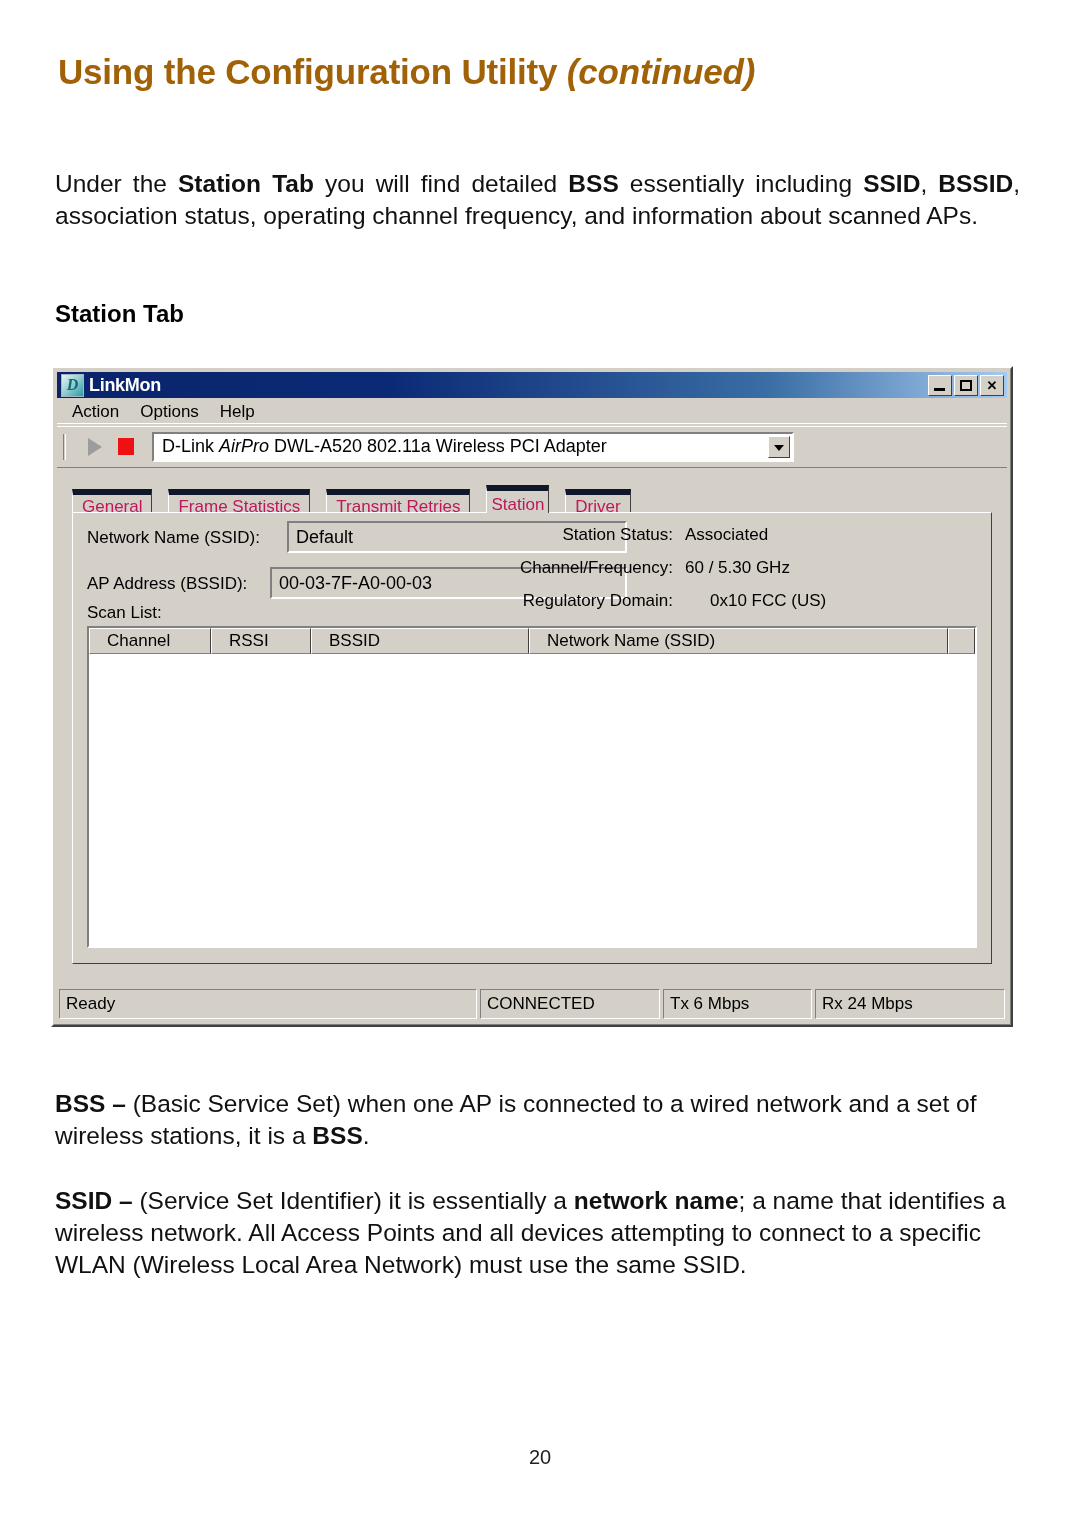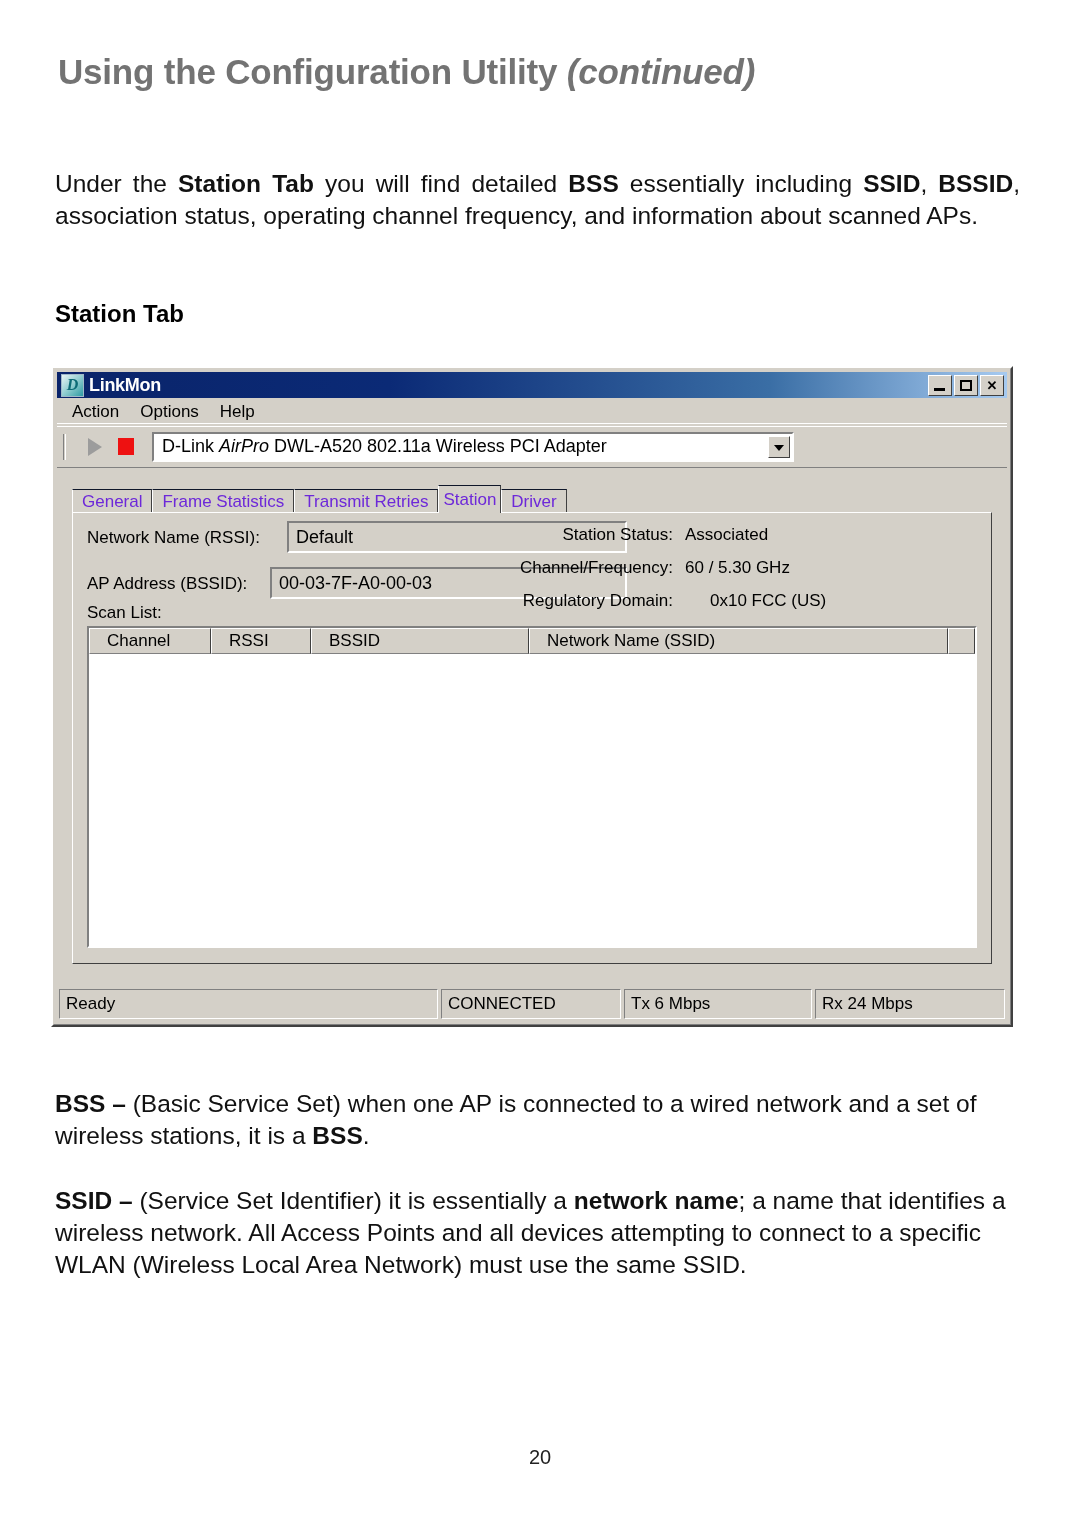--- a/index.html
+++ b/index.html
@@ -17,21 +17,21 @@
     overflow: hidden;
   }
 
   
   .page-heading {
     position: absolute;
     left: 58px;
     top: 52px;
     font-size: 35px;
     font-weight: bold;
-    color: #737373;
+    color: #a16207;
     letter-spacing: -0.2px;
     white-space: nowrap;
   }
   .page-heading .cont {
     font-style: italic;
     font-weight: bold;
   }
 
   
   .para {
@@ -262,27 +262,27 @@
     height: 26px;
     display: flex;
     align-items: flex-end;
   }
   .tab {
     height: 24px;
     padding: 0 9px;
     font-size: 17px;
     line-height: 24px;
     background: #d4d0c8;
-    border-top: 1px solid #0f172a;
+    border-top: 6px solid #0f172a;
     border-left: 1px solid #ffffff;
     border-right: 1px solid #404040;
     box-sizing: border-box;
     white-space: nowrap;
-    color: #6d28d9;
-    margin-right: 0;
+    color: #be185d;
+    margin-right: 16px;
   }
   .tab.active {
     height: 28px;
     line-height: 27px;
     margin-top: -4px;
     background: #d4d0c8;
     border-right: 1px solid #404040;
     position: relative;
     z-index: 3;
     padding: 0 4px;
@@ -445,21 +445,21 @@
     <div class="tab-strip">
       <div class="tab">General</div>
       <div class="tab">Frame Statistics</div>
       <div class="tab">Transmit Retries</div>
       <div class="tab active">Station</div>
       <div class="tab">Driver</div>
     </div>
 
     <div class="tab-panel">
 
-      <div class="fld-label" style="left:14px; top:15px;">Network Name (RSSI):</div>
+      <div class="fld-label" style="left:14px; top:15px;">Network Name (SSID):</div>
       <div class="fld-box" style="left:214px; top:8px; width:340px; height:32px;">Default</div>
 
       <div class="fld-label" style="left:14px; top:61px;">AP Address (BSSID):</div>
       <div class="fld-box" style="left:197px; top:54px; width:357px; height:32px;">00-03-7F-A0-00-03</div>
 
       <div class="info-label" style="left:470px; top:12px; width:130px;">Station Status:</div>
       <div class="info-value" style="left:612px; top:12px;">Associated</div>
 
       <div class="info-label" style="left:420px; top:45px; width:180px;">Channel/Frequency:</div>
       <div class="info-value" style="left:612px; top:45px;">60 / 5.30 GHz</div>
@@ -479,21 +479,21 @@
         </div>
         <div class="scan-body"></div>
       </div>
 
     </div>
   </div>
 
   <div class="status-bar">
     <div class="status-cell" style="flex:1 1 auto;">Ready</div>
     <div class="status-cell" style="width:180px;">CONNECTED</div>
-    <div class="status-cell" style="width:188px;">Tx 6 Mbps</div>
+    <div class="status-cell" style="width:149px;">Tx 6 Mbps</div>
     <div class="status-cell" style="width:190px;">Rx 24 Mbps</div>
   </div>
 
 </div>
 </div>
 
 <div class="para" style="top:1088px;">
   <b>BSS – </b><span>(Basic Service Set) when one AP is connected to a wired network and a set of wireless stations, it is a </span><b>BSS</b><span>.</span>
 </div>
 

